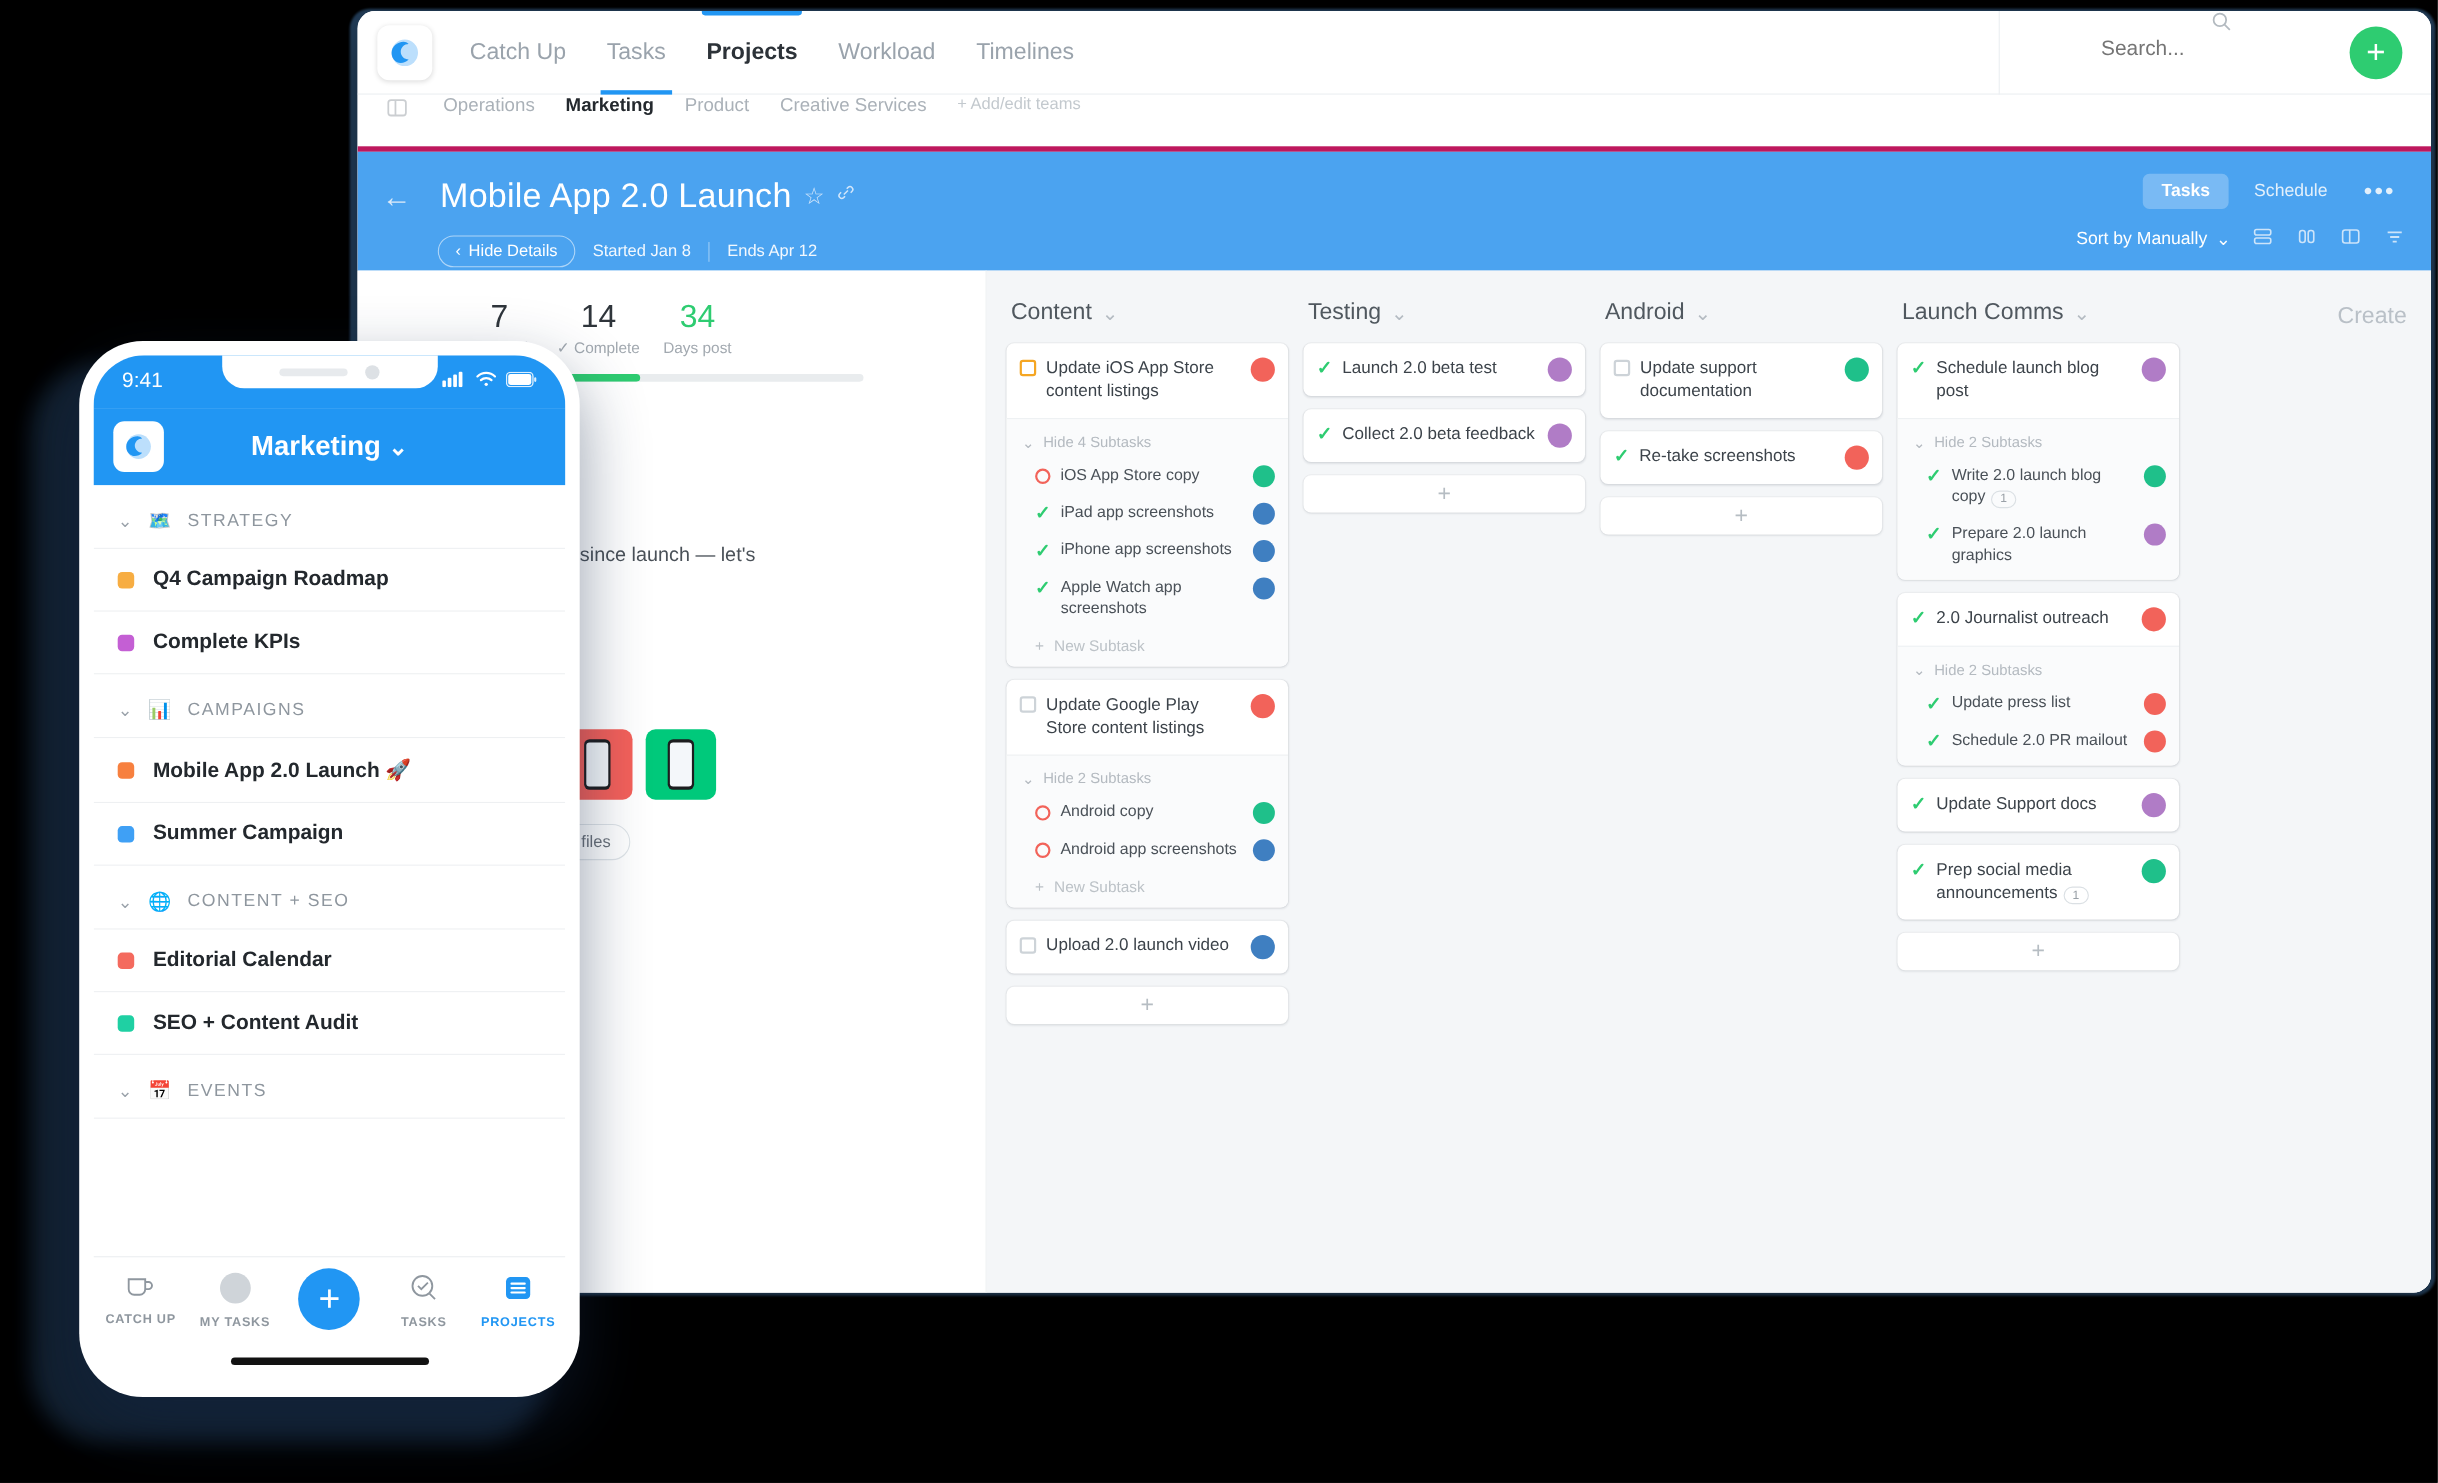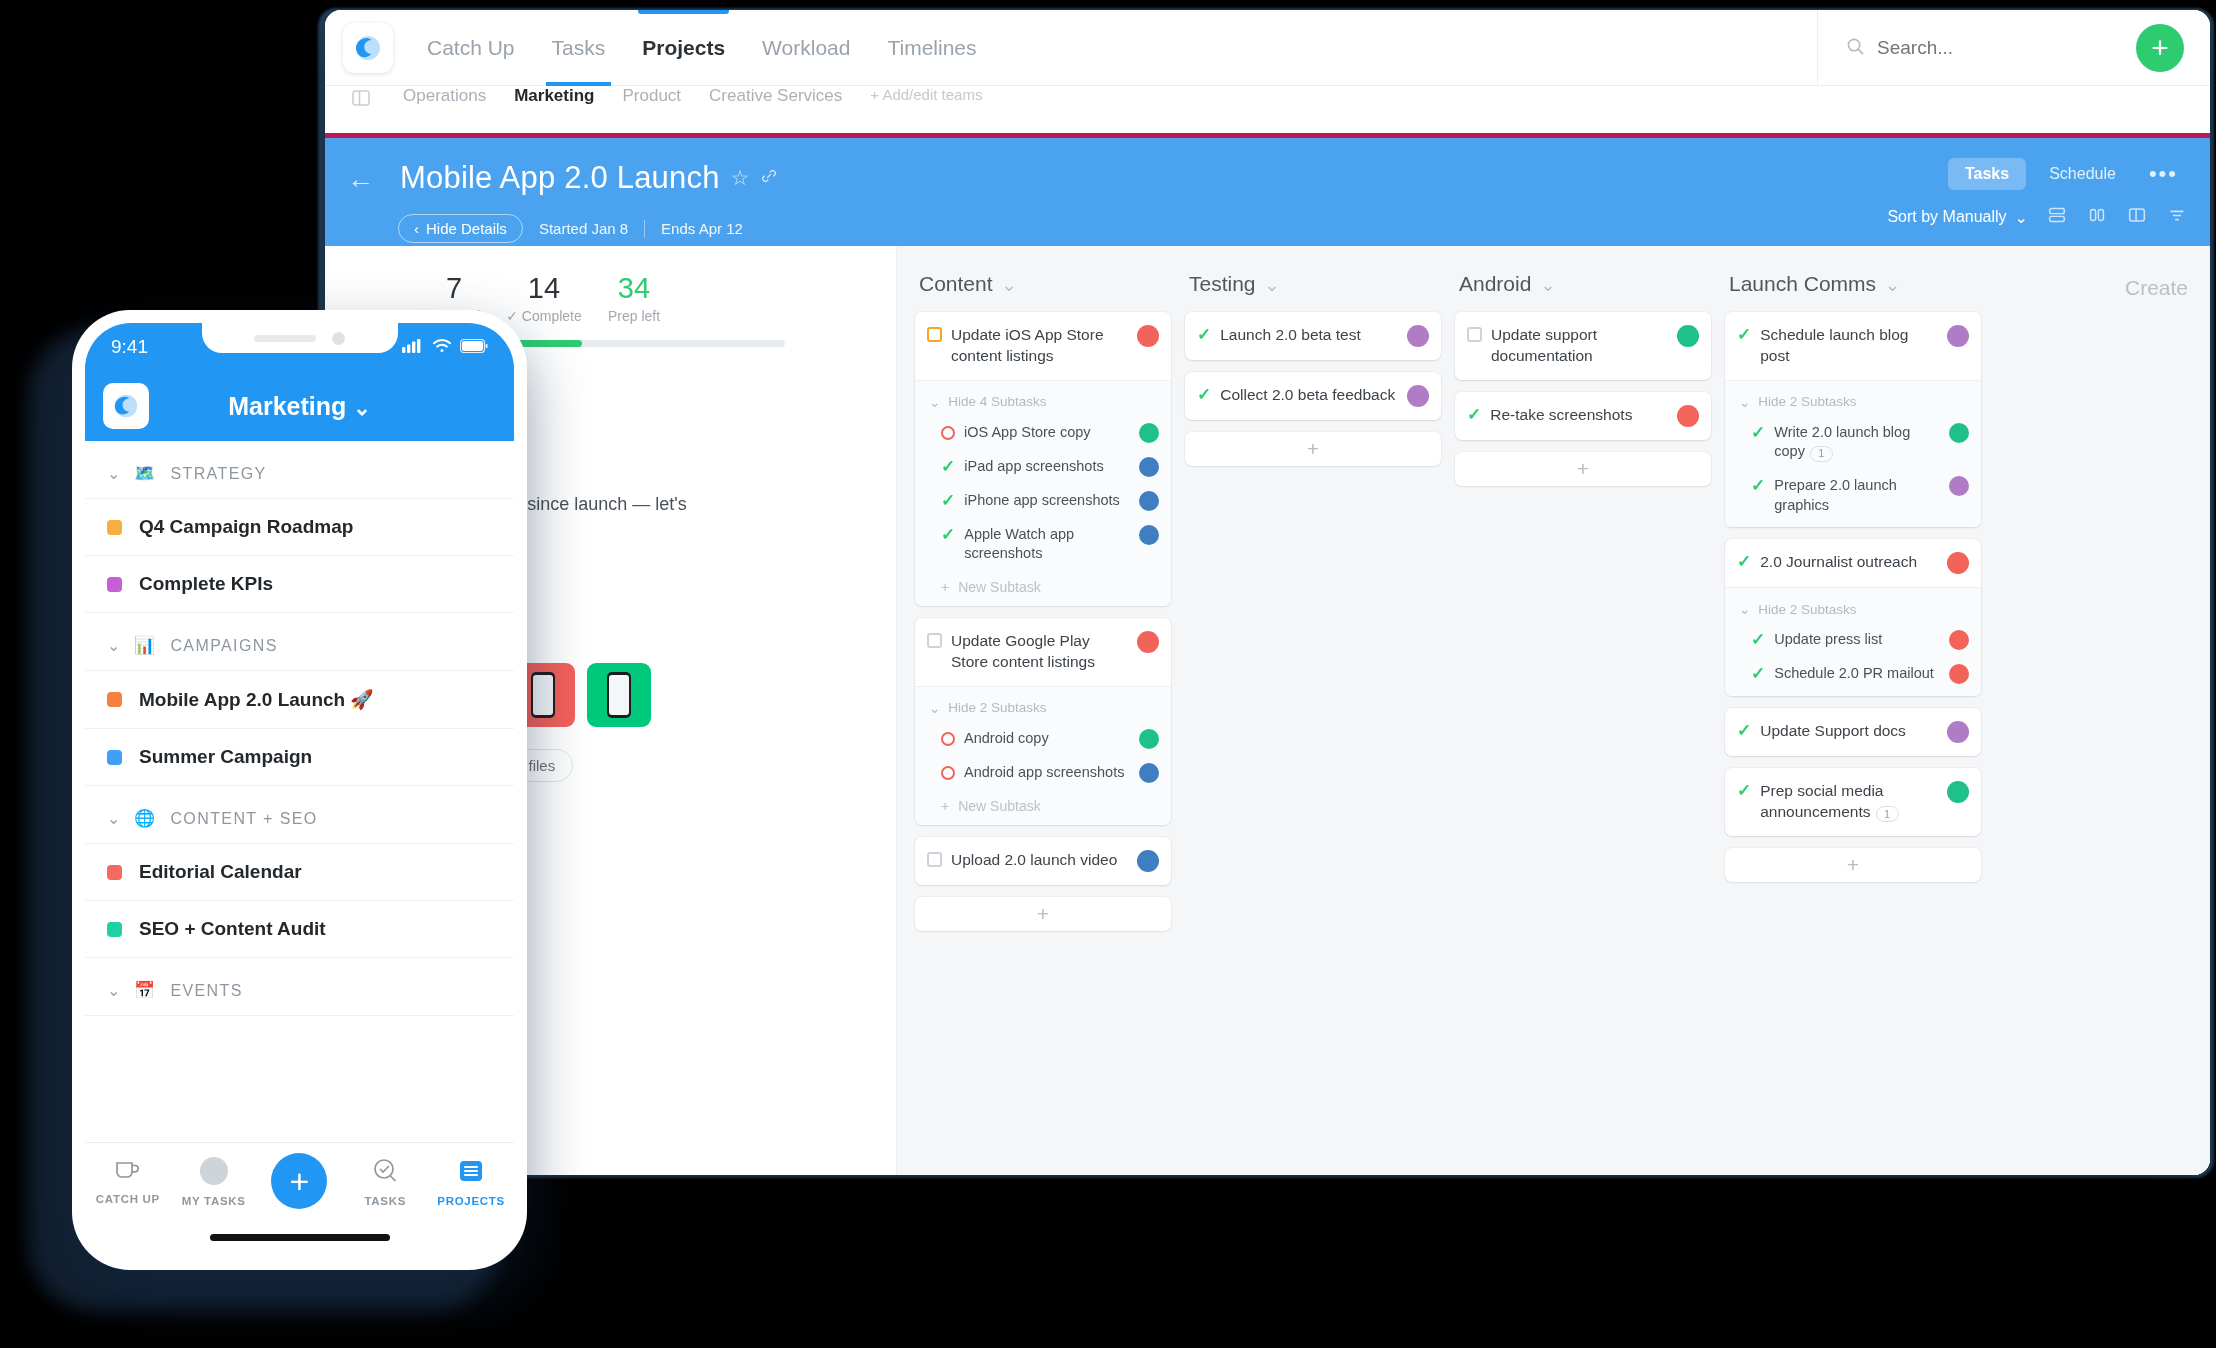--- a/index.html
+++ b/index.html
@@ -41,21 +41,21 @@
   .nav-item.active::before {
     content:""; position:absolute; top:0; left:-4px; right:-4px; height:4px;
     background:#2196f3; border-radius:0 0 3px 3px;
   }
   .nav-item.rule::after {
     content:""; position:absolute; bottom:0; left:-6px; right:-6px; height:4px;
     background:#2196f3;
   }
   .search-wrap {
     position:absolute; right:18px; top:0; height:76px; width:375px;
-    display:flex; align-items:center; border-left:1px solid #eceff2; padding-left:28px;
+    display:flex; align-items:center; border-left:1px solid #eceff2; padding-left:28px;flex-direction:column;
   }
   .search-input {
     border:none; outline:none; font-size:19px; color:#9aa3ac;
     font-family:"Liberation Sans",sans-serif; background:transparent; width:230px; margin-left:12px;
   }
   .plus-fab {
     width:48px; height:48px; border-radius:50%; background:#2ecc71; color:#fff;
     display:flex; align-items:center; justify-content:center; font-size:30px;
     line-height:1; position:absolute; right:8px; top:14px; cursor:pointer; font-weight:300;
   }
@@ -363,21 +363,21 @@
             <div class="lbl">Tasks left</div>
           </div>
           <div class="stat">
             <div class="num">14</div>
             <div class="lbl">
               <span>✓ </span><span>Complete</span>
             </div>
           </div>
           <div class="stat">
             <div class="num green">34</div>
-            <div class="lbl">Prep left</div>
+            <div class="lbl">Days post</div>
           </div>
         </div>
         <div class="progressbar">
             <i id="prog" style="width: 46%;"></i>
           </div>
 
         <div class="avatars">
           <div class="av-item">
             <div class="av" style="background:#f2635a"></div>
             <div class="av-sub">2 tasks</div>

